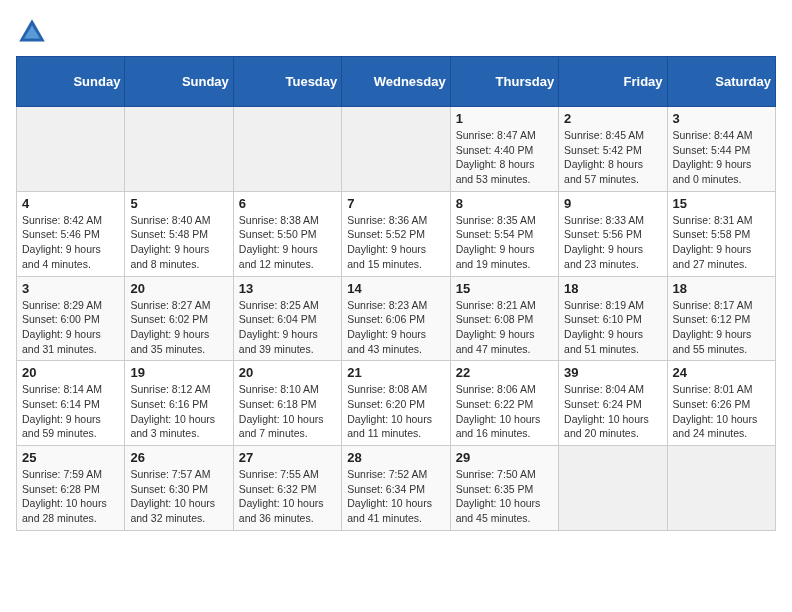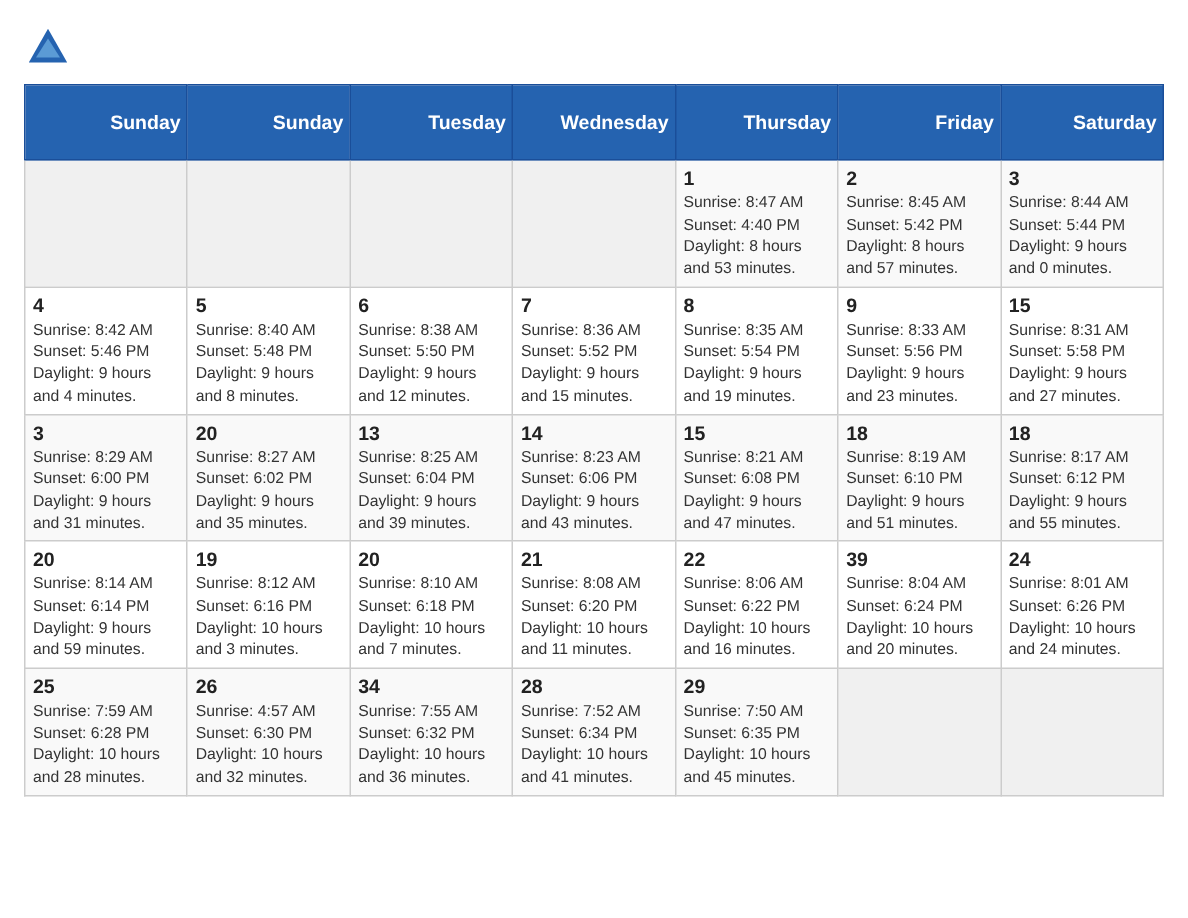--- a/index.html
+++ b/index.html
@@ -286,26 +286,26 @@
       </tr>
       <tr>
         <td>
           <div class="day-number">25</div>
           <div class="day-info">Sunrise: 7:59 AM
 Sunset: 6:28 PM
 Daylight: 10 hours and 28 minutes.</div>
         </td>
         <td>
           <div class="day-number">26</div>
-          <div class="day-info">Sunrise: 4:57 AM
+          <div class="day-info">Sunrise: 7:57 AM
 Sunset: 6:30 PM
 Daylight: 10 hours and 32 minutes.</div>
         </td>
         <td>
-          <div class="day-number">34</div>
+          <div class="day-number">27</div>
           <div class="day-info">Sunrise: 7:55 AM
 Sunset: 6:32 PM
 Daylight: 10 hours and 36 minutes.</div>
         </td>
         <td>
           <div class="day-number">28</div>
           <div class="day-info">Sunrise: 7:52 AM
 Sunset: 6:34 PM
 Daylight: 10 hours and 41 minutes.</div>
         </td>

